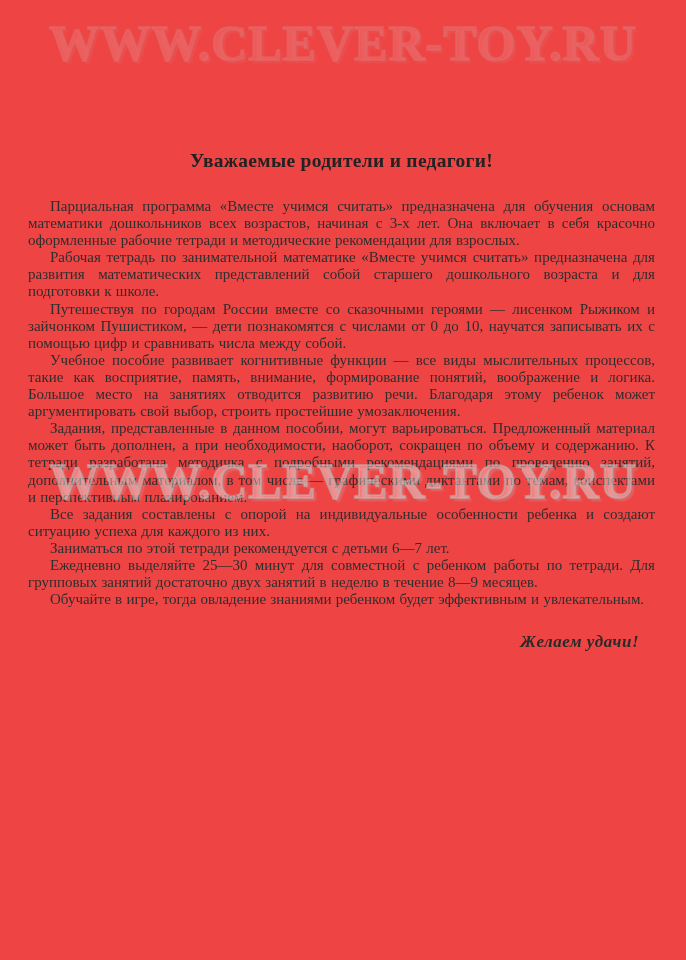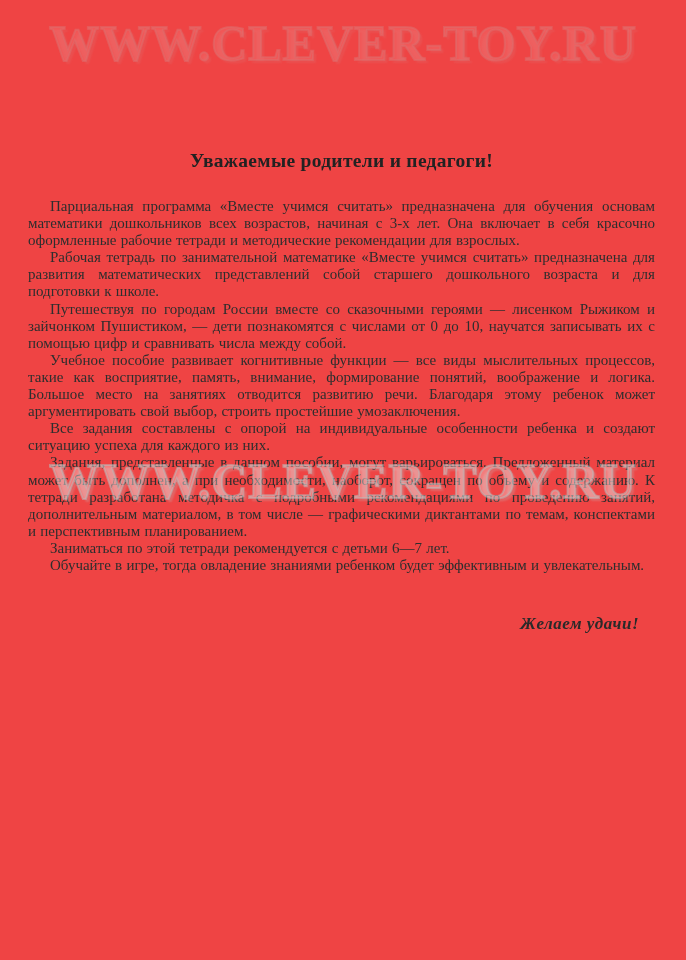--- a/index.html
+++ b/index.html
@@ -32,21 +32,21 @@
   p.body-par {
     margin: 0;
     font-size: 15px;
     line-height: 17.1px;
     text-align: justify;
     text-indent: 22px;
     color: #2e2e2e;
     word-spacing: 0.5px;
   }
   .signature {
-    margin-top: 40px;
+    margin-top: 24px;
     padding-right: 16px;
     text-align: right;
     font-size: 17px;
     font-weight: bold;
     font-style: italic;
     color: #2a2a2a;
     letter-spacing: 0.5px;
   }
   .watermark {
     position: absolute;
@@ -79,23 +79,24 @@
 
   <div class="watermark top">WWW.CLEVER-TOY.RU</div>
 
   <div class="content">
     <h1 class="doc-title">Уважаемые родители и педагоги!</h1>
 
     <p class="body-par">Парциальная программа «Вместе учимся считать» предназначена для обучения основам математики дошкольников всех возрастов, начиная с 3-х лет. Она включает в себя красочно оформленные рабочие тетради и методические рекомендации для взрослых.</p>
     <p class="body-par">Рабочая тетрадь по занимательной математике «Вместе учимся считать» предназначена для развития математических представлений собой старшего дошкольного возраста и для подготовки к школе.</p>
     <p class="body-par">Путешествуя по городам России вместе со сказочными героями — лисенком Рыжиком и зайчонком Пушистиком, — дети познакомятся с числами от 0 до 10, научатся записывать их с помощью цифр и сравнивать числа между собой.</p>
     <p class="body-par">Учебное пособие развивает когнитивные функции — все виды мыслительных процессов, такие как восприятие, память, внимание, формирование понятий, воображение и логика. Большое место на занятиях отводится развитию речи. Благодаря этому ребенок может аргументировать свой выбор, строить простейшие умозаключения.</p>
+    <p class="body-par">Задания, представленные в данном пособии, могут варьироваться. Предложенный материал может быть дополнен, а при необходимости, наоборот, сокращен по объему и содержанию. К тетради разработана методичка с подробными рекомендациями по проведению занятий, дополнительным материалом, в том числе — графическими диктантами по темам, конспектами и перспективным планированием.</p>
     <p class="body-par">Все задания составлены с опорой на индивидуальные особенности ребенка и создают ситуацию успеха для каждого из них.</p>
-    <p class="body-par">Задания, представленные в данном пособии, могут варьироваться. Предложенный материал может быть дополнен, а при необходимости, наоборот, сокращен по объему и содержанию. К тетради разработана методичка с подробными рекомендациями по проведению занятий, дополнительным материалом, в том числе — графическими диктантами по темам, конспектами и перспективным планированием.</p>
     <p class="body-par">Заниматься по этой тетради рекомендуется с детьми 6—7 лет.</p>
+    <p class="body-par">Ежедневно выделяйте 25—30 минут для совместной с ребенком работы по тетради. Для групповых занятий достаточно двух занятий в неделю в течение 8—9 месяцев.</p>
     <p class="body-par">Обучайте в игре, тогда овладение знаниями ребенком будет эффективным и увлекательным.</p>
 
     <div class="signature">Желаем удачи!</div>
   </div>
 
   <div class="watermark middle">WWW.CLEVER-TOY.RU</div>
 
 </div>
 
 </body></html>

